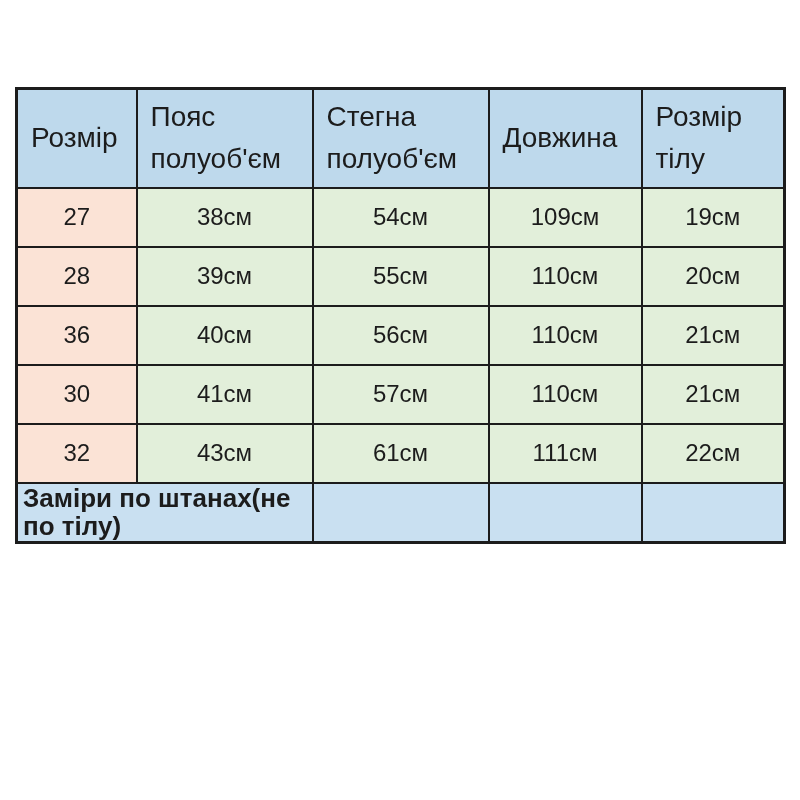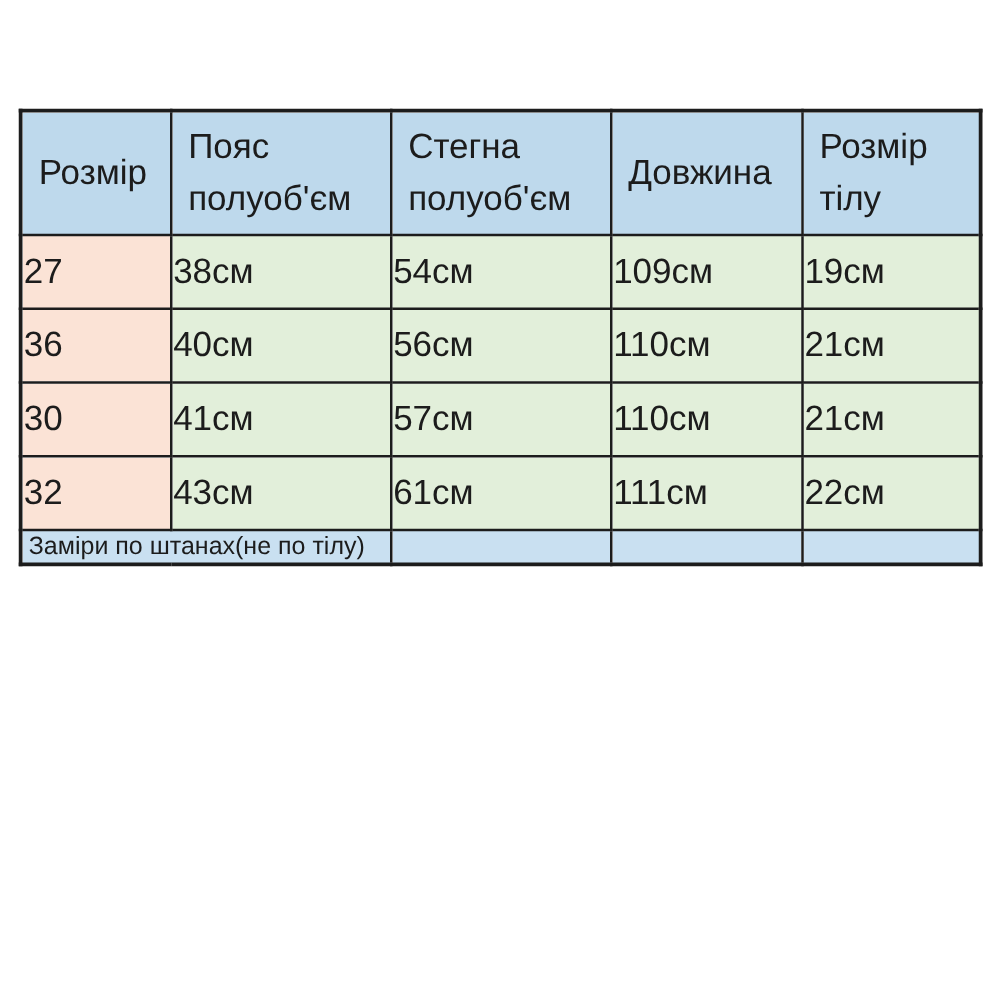--- a/index.html
+++ b/index.html
@@ -48,39 +48,40 @@
     text-align: left;
     vertical-align: middle;
     padding: 0 4px 0 13px;
     line-height: 1.5;
   }
   tr.header-row th .hline { display: block; }
 
   
   tr.data-row { height: 59px; }
   tr.data-row td {
-    font-size: 28px;
-    text-align: left;
+    font-size: 24px;
+    text-align: center;
     vertical-align: middle;
     background: #e2efda;
     margin-left: 44px;
   }
   tr.data-row td.size-cell {
     background: #fbe3d6;
   }
 
   
   tr.footer-row { height: 28px; }
   tr.footer-row td {
     background: #c9e0f1;
-    font-size: 20px;
+    font-size: 26px;
     text-align: left;
     vertical-align: middle;
     padding: 0 0 0 5px;
     line-height: 1.1;
+    font-weight: bold;
   }
 </style>
 </head>
 <body>
 
 <div class="canvas">
   <table class="size-chart">
     <colgroup>
       <col class="c-size">
         <col class="c-waist">
@@ -112,20 +113,27 @@
     </tr>
 
     <tr class="data-row">
       <td class="size-cell">27</td>
       <td>38см</td>
       <td>54см</td>
       <td>109см</td>
       <td>19см</td>
     </tr>
     <tr class="data-row">
+      <td class="size-cell">28</td>
+      <td>39см</td>
+      <td>55см</td>
+      <td>110см</td>
+      <td>20см</td>
+    </tr>
+    <tr class="data-row">
       <td class="size-cell">36</td>
       <td>40см</td>
       <td>56см</td>
       <td>110см</td>
       <td>21см</td>
     </tr>
     <tr class="data-row">
       <td class="size-cell">30</td>
       <td>41см</td>
       <td>57см</td>

